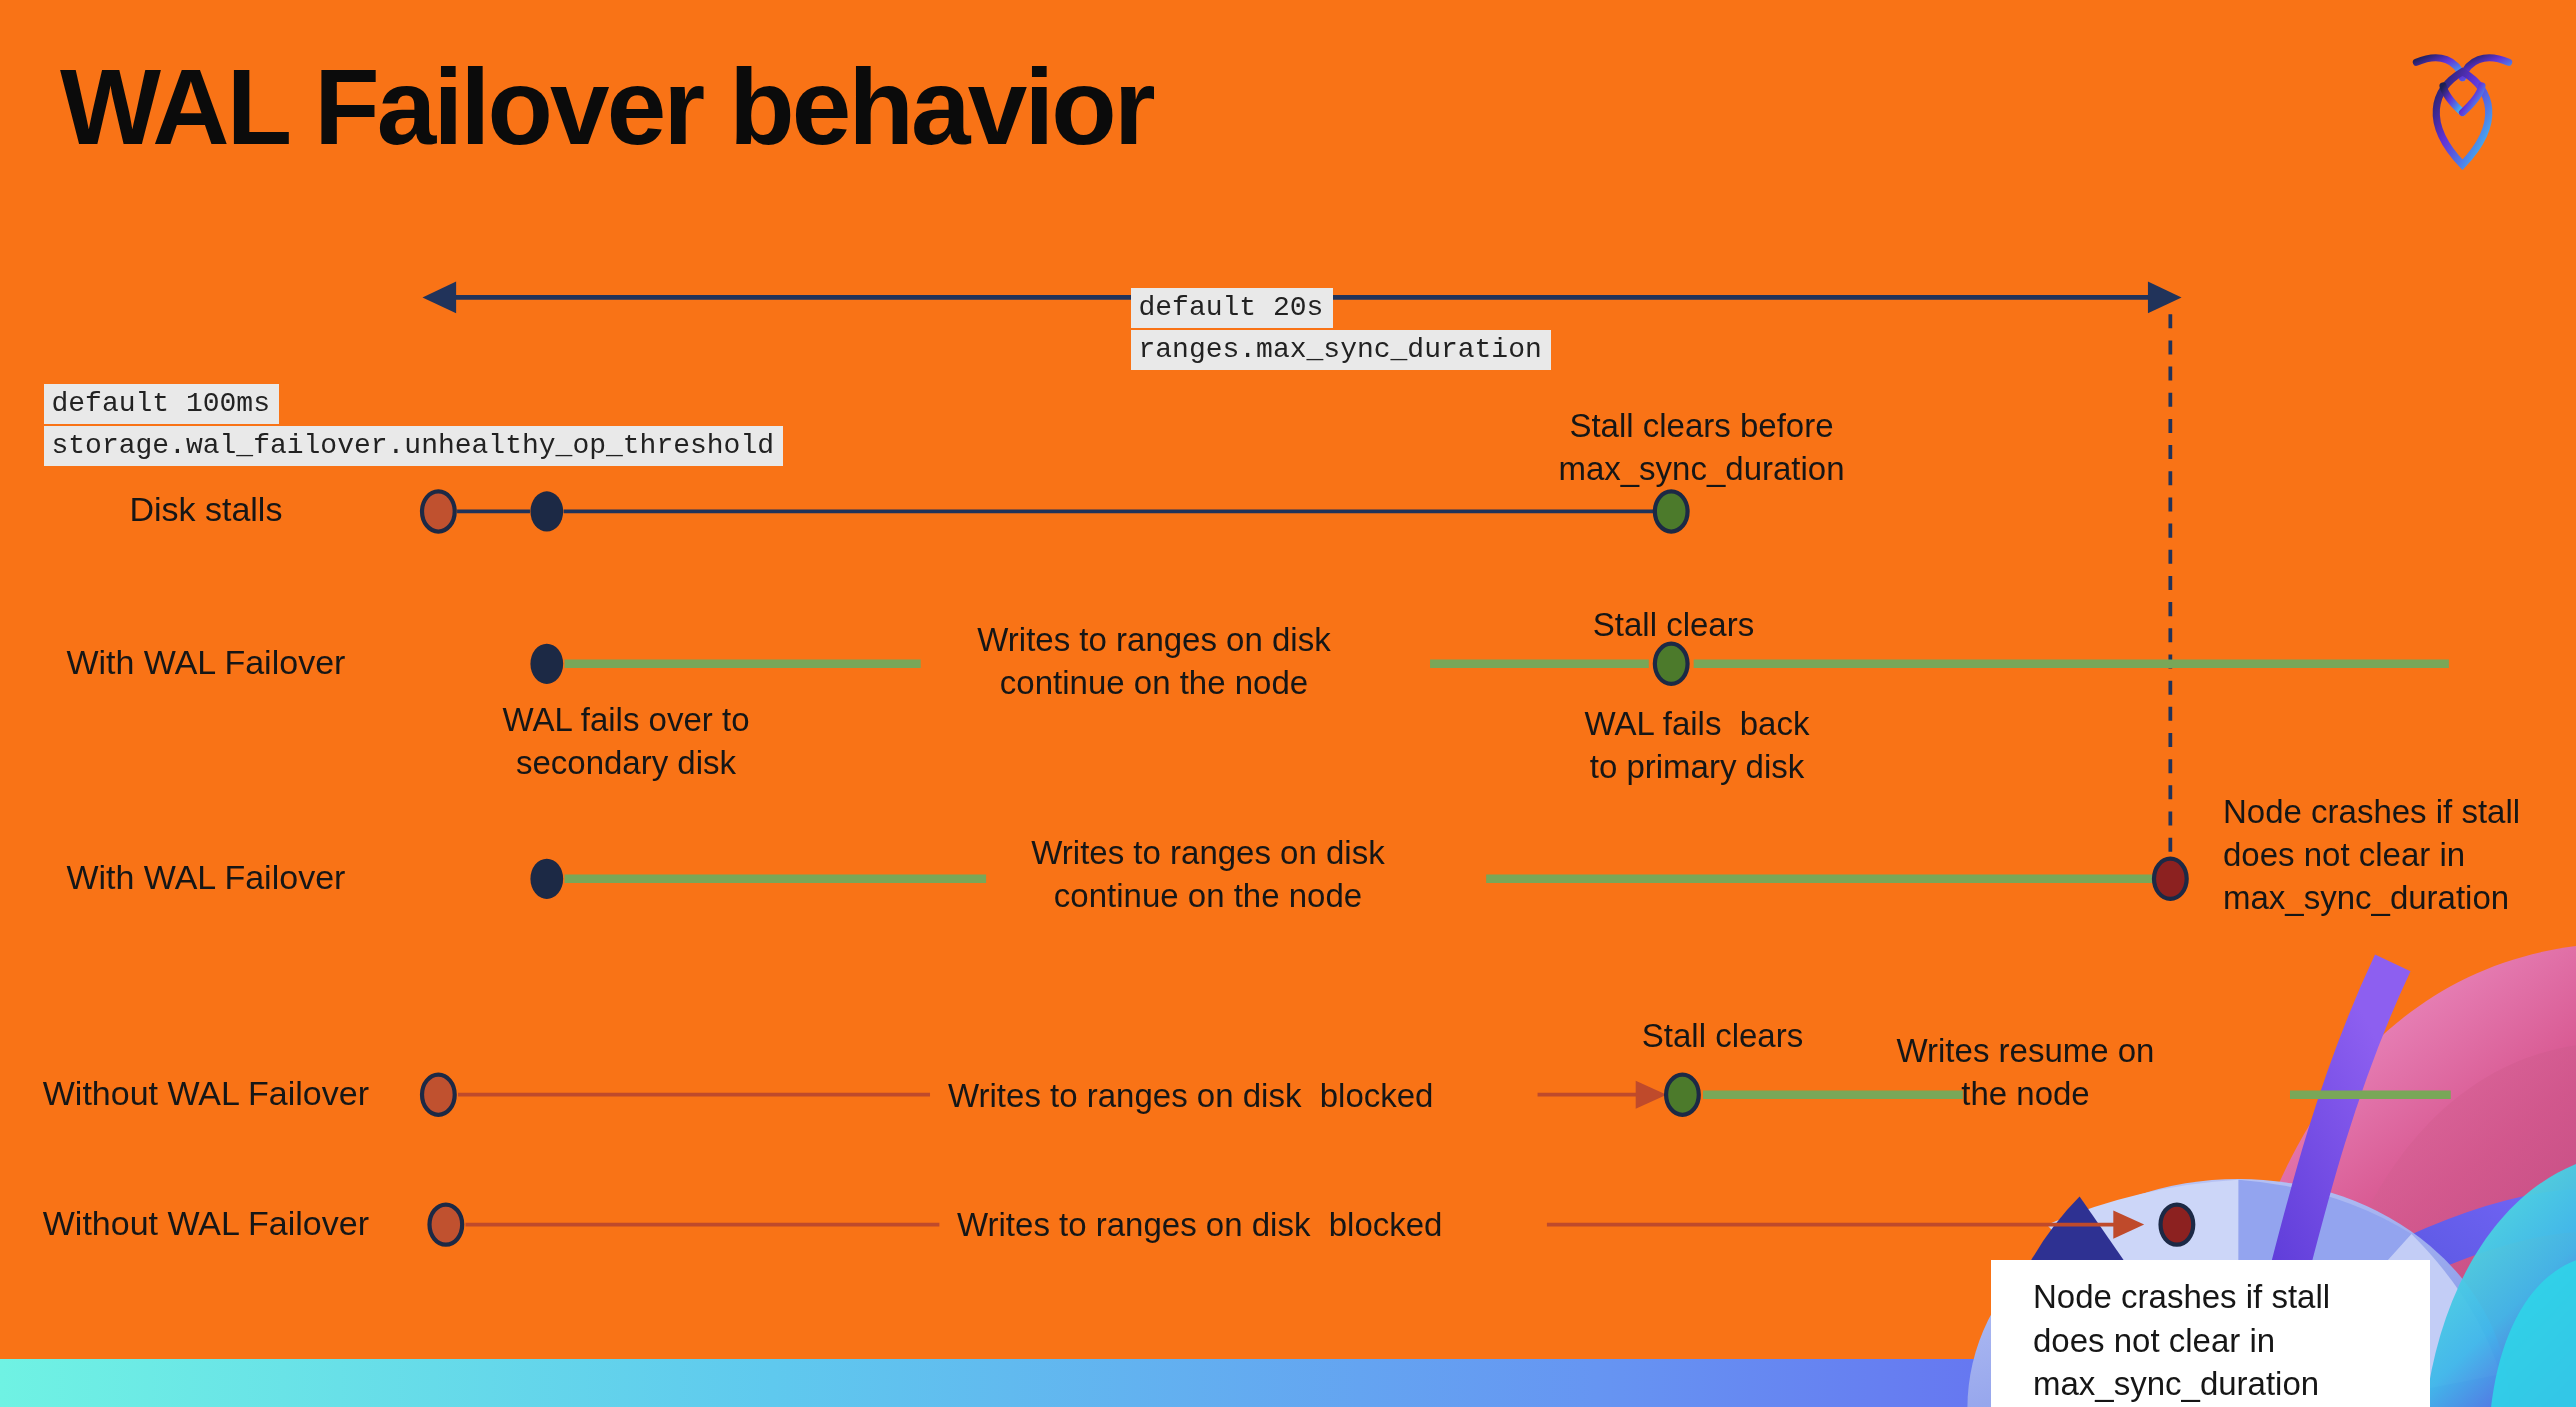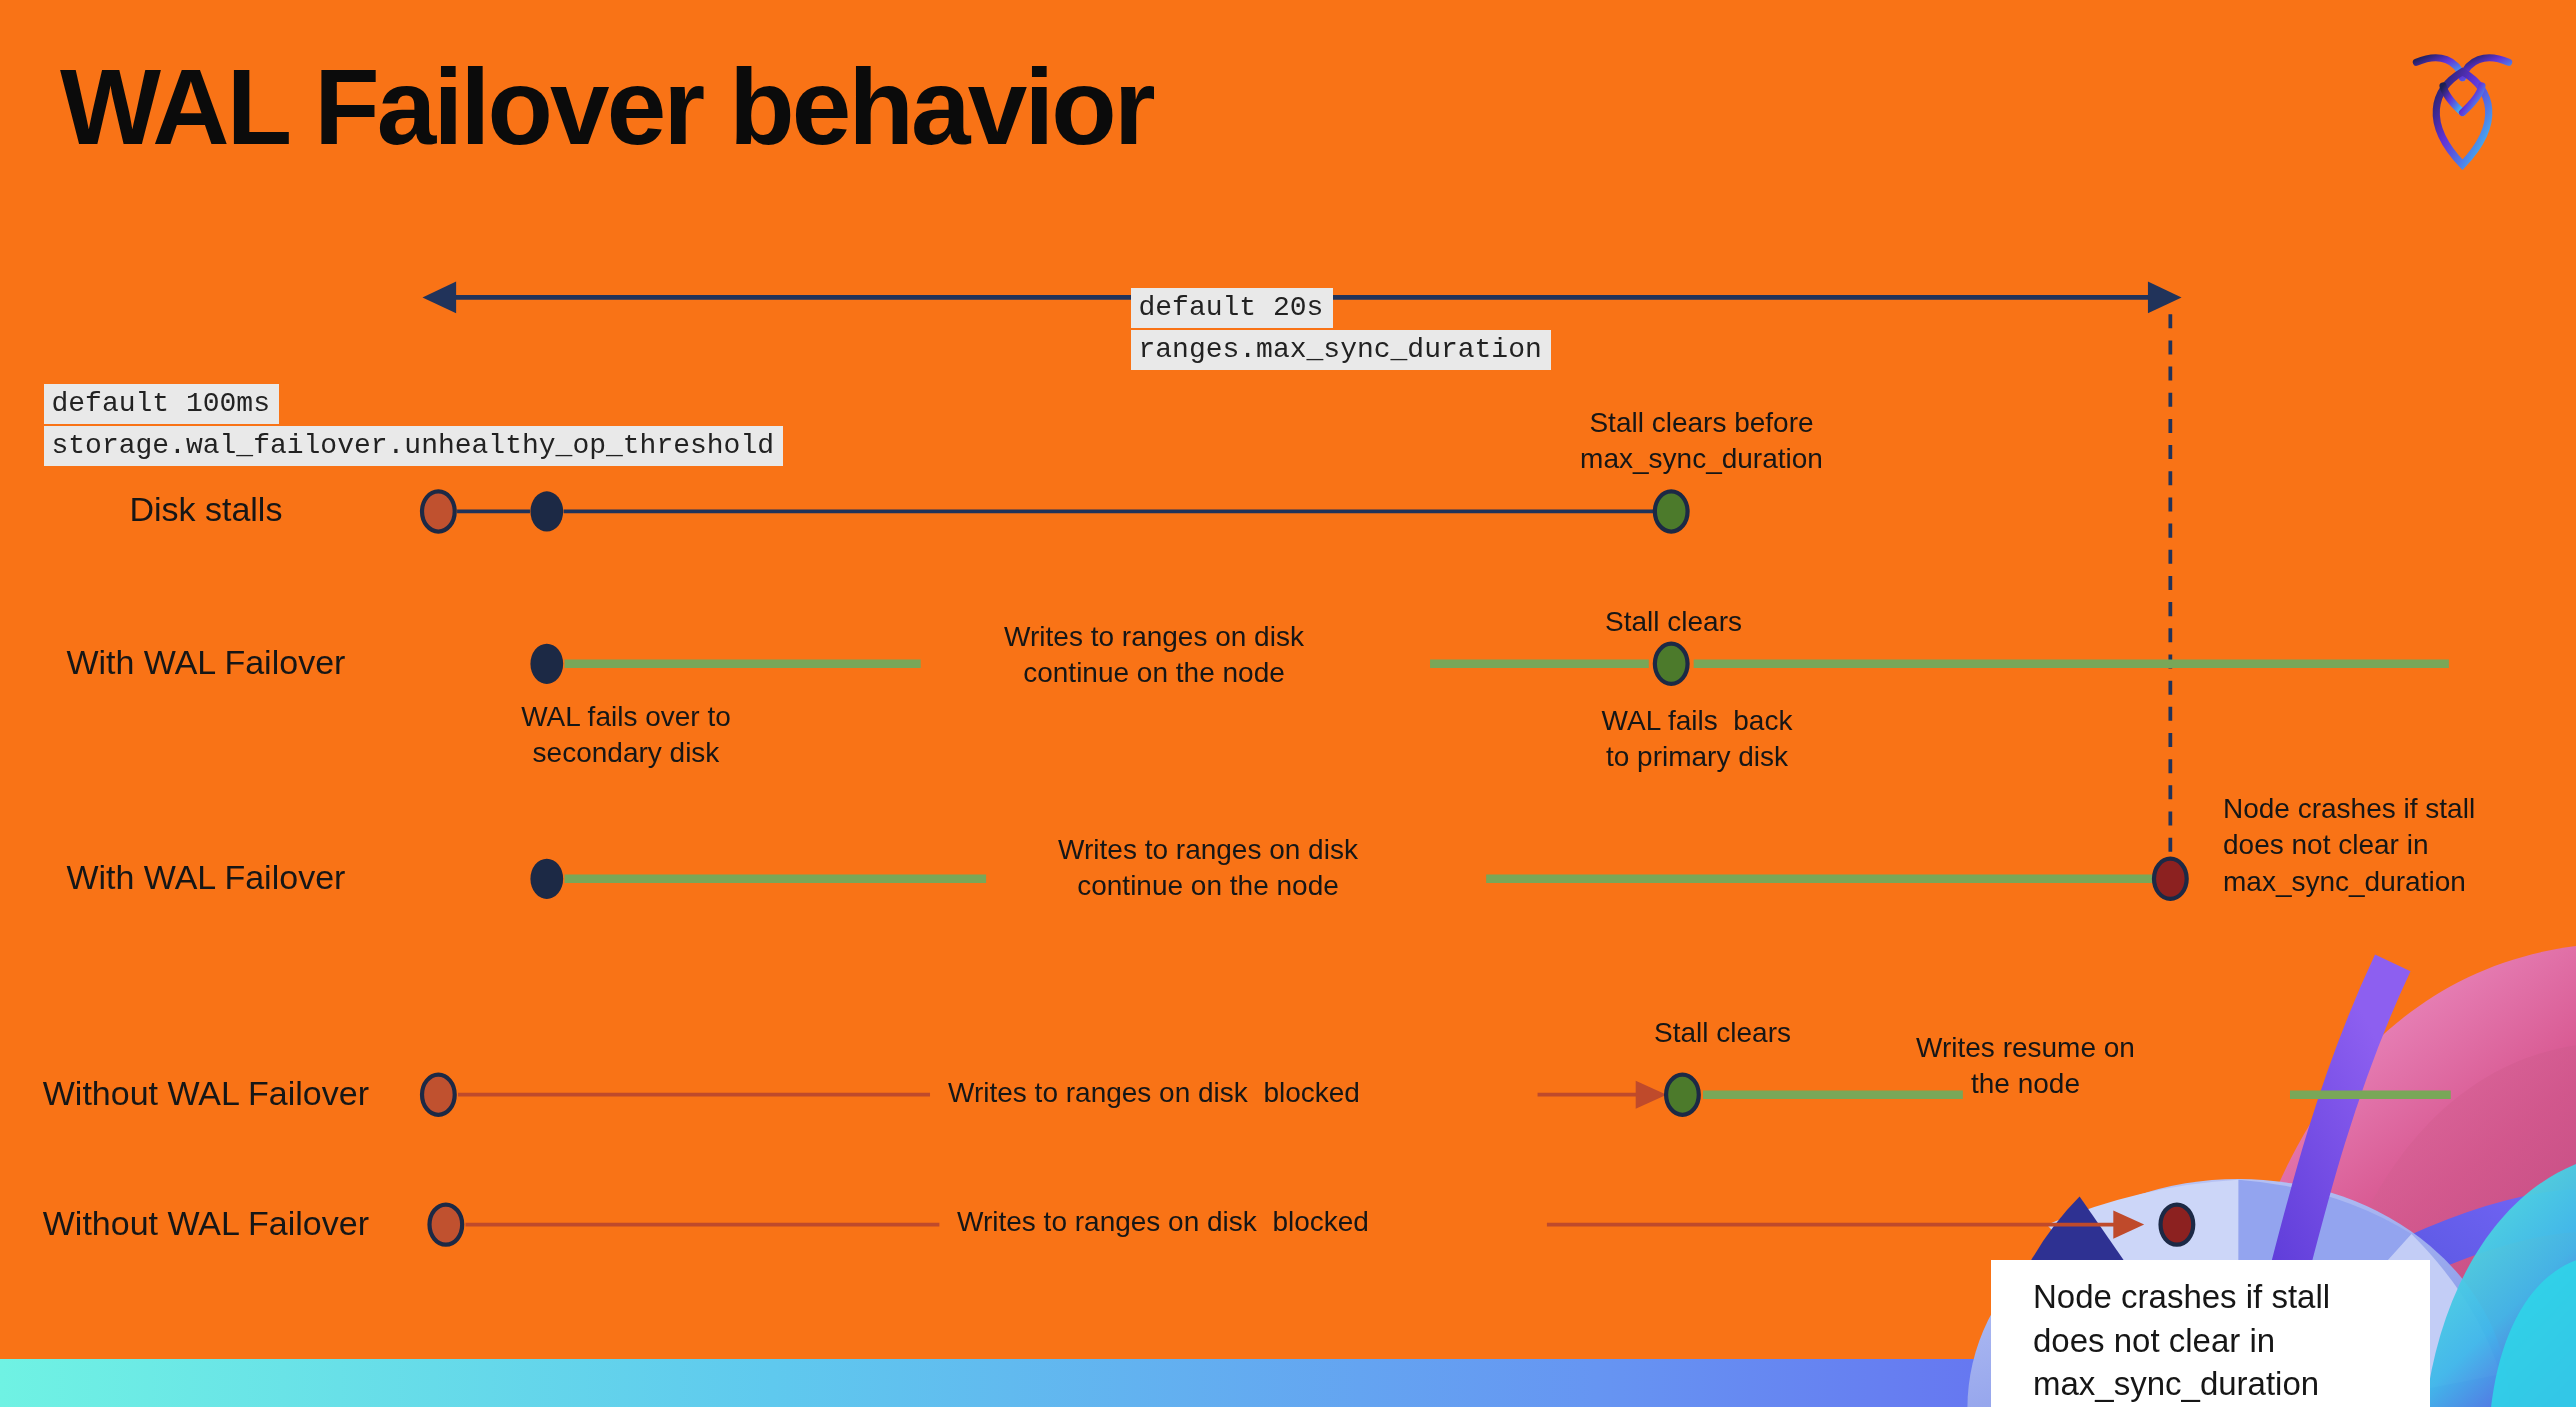--- a/index.html
+++ b/index.html
@@ -4,21 +4,21 @@
 <style>
   html,body{margin:0;padding:0;background:#ffffff;}
   #slide{position:relative;width:2576px;height:1408px;background:#f97316;overflow:hidden;
          font-family:"Liberation Sans",sans-serif;color:#161616;}
   
   #title{position:absolute;left:60px;top:45px;font-size:107px;font-weight:bold;
          letter-spacing:-2.8px;color:#0b0b0b;}
   
   #logo{position:absolute;left:2410px;top:49px;width:105px;height:123px;}
   
-  .ann{position:absolute;font-size:28px;line-height:1.3;color:#161616;}
+  .ann{position:absolute;font-size:33px;line-height:1.3;color:#161616;}
   .center{text-align:center;}
   .pre{white-space:pre;}
   .rowlabel{position:absolute;left:23.4px;width:365px;text-align:center;font-size:34px;color:#161616;}
   
   .mono-label{position:absolute;margin-top:36px;}
   .mono-label span{display:table;background:#e9e9e9;color:#222222;
      font-family:"Liberation Mono","DejaVu Sans Mono",monospace;
      font-size:28px;line-height:1.18;padding:2.8px 9.3px 3.7px 7.5px;margin-bottom:2.8px;}
   
   #bottom-bar{position:absolute;left:0;top:1359px;width:2576px;height:49px;z-index:1;

